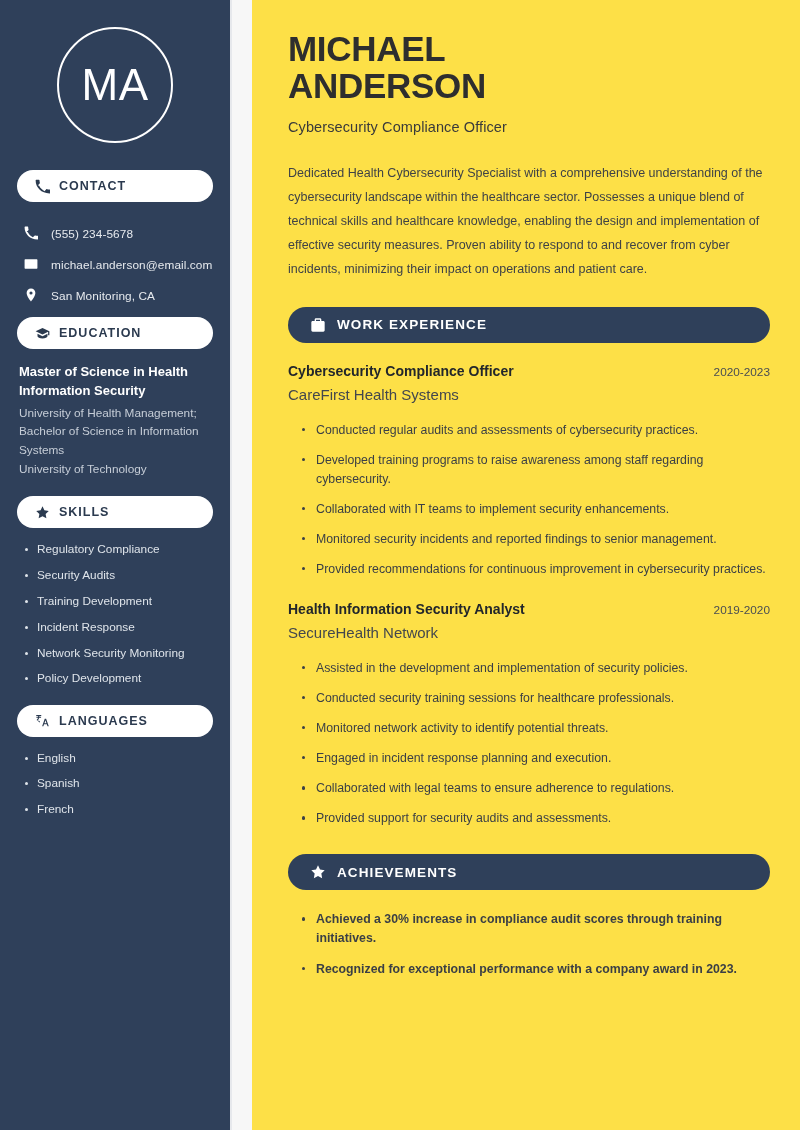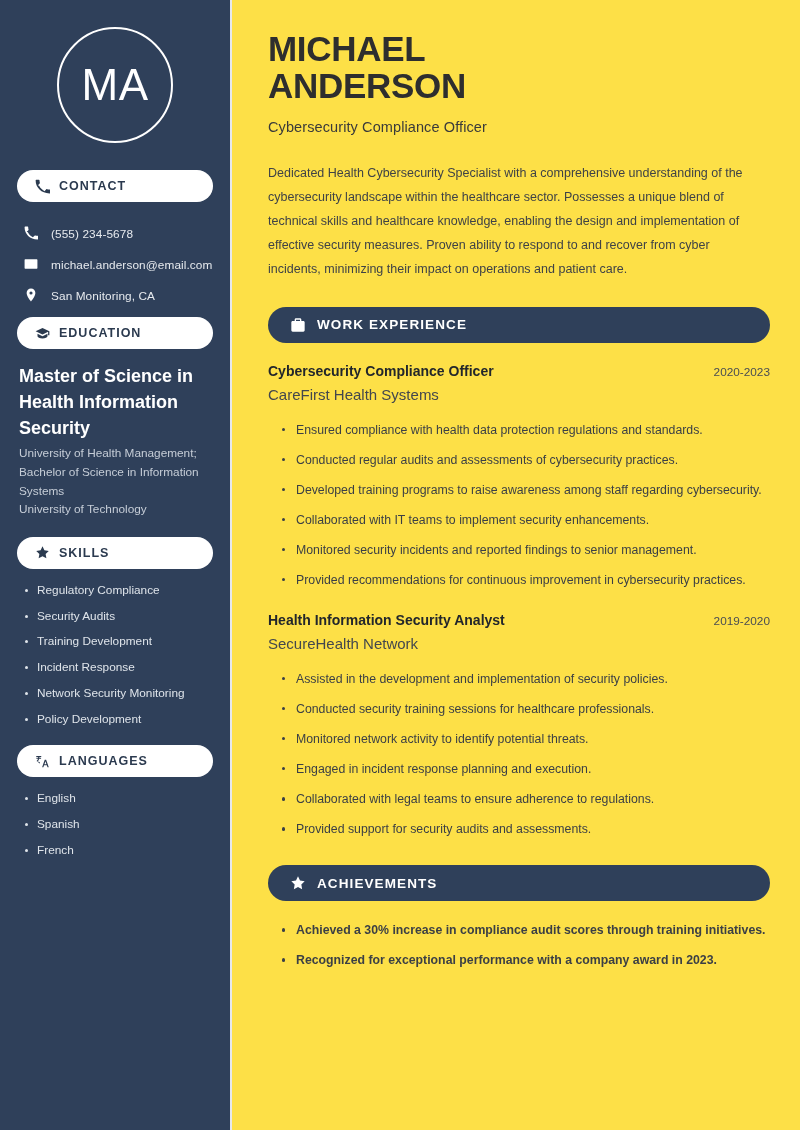--- a/index.html
+++ b/index.html
@@ -2,21 +2,21 @@
 <html><head>
 <meta charset="utf-8">
 <style>
   * { box-sizing: border-box; margin: 0; padding: 0; }
   html, body {
     width: 800px; height: 1130px;
     font-family: "Liberation Sans", sans-serif;
     background: #f7f7f7;
     overflow: hidden;
   }
-  .page { position: relative; width: 800px; height: 904px; display: flex; background: #f7f7f7; }
+  .page { position: relative; width: 800px; height: 904px; display: flex; background: #f7f7f7; gap: 20px; }
 
   
   .sidebar {
     width: 232px; min-width: 232px; height: 1130px;
     background: #2f405a;
     border-right: 2px solid #e6e8ec;
     padding: 0 17px;
     position: relative;
   }
 
@@ -54,21 +54,21 @@
     display: flex; align-items: flex-end; gap: 12px;
     min-height: 25px; margin-bottom: 6px; padding-left: 6px;
   }
   .contact-icon { width: 16px; height: 16px; flex: 0 0 16px; display: flex; align-items: center; justify-content: center; }
   .contact-icon svg { width: 14px; height: 14px; fill: #ffffff; display: block; }
   .contact-text { color: #e7eaee; font-size: 11.8px; letter-spacing: 0.1px; }
 
   
   .edu-block { padding-left: 2px; margin-bottom: 18px; }
   .edu-degree {
-    color: #ffffff; font-size: 18px; font-weight: 700; line-height: 1.45;
+    color: #ffffff; font-size: 13px; font-weight: 700; line-height: 1.45;
     margin-bottom: 3px;
   }
   .edu-school {
     color: #c6cdd7; font-size: 11.8px; line-height: 1.58;
   }
 
   
   .side-list { list-style: none; padding-left: 6px; margin-bottom: 18px; }
   .side-list li {
     position: relative;
@@ -254,21 +254,20 @@
       <span class="sec-header-label">WORK EXPERIENCE</span>
     </div>
 
     <div class="job">
       <div class="job-head">
         <span class="job-role">Cybersecurity Compliance Officer</span>
         <span class="job-dates">2020-2023</span>
       </div>
       <div class="job-company">CareFirst Health Systems</div>
       <ul class="bullets">
-        <li>Ensured compliance with health data protection regulations and standards.</li>
         <li>Conducted regular audits and assessments of cybersecurity practices.</li>
         <li>Developed training programs to raise awareness among staff regarding cybersecurity.</li>
         <li>Collaborated with IT teams to implement security enhancements.</li>
         <li>Monitored security incidents and reported findings to senior management.</li>
         <li>Provided recommendations for continuous improvement in cybersecurity practices.</li>
       </ul>
     </div>
 
     <div class="job job2">
       <div class="job-head">

